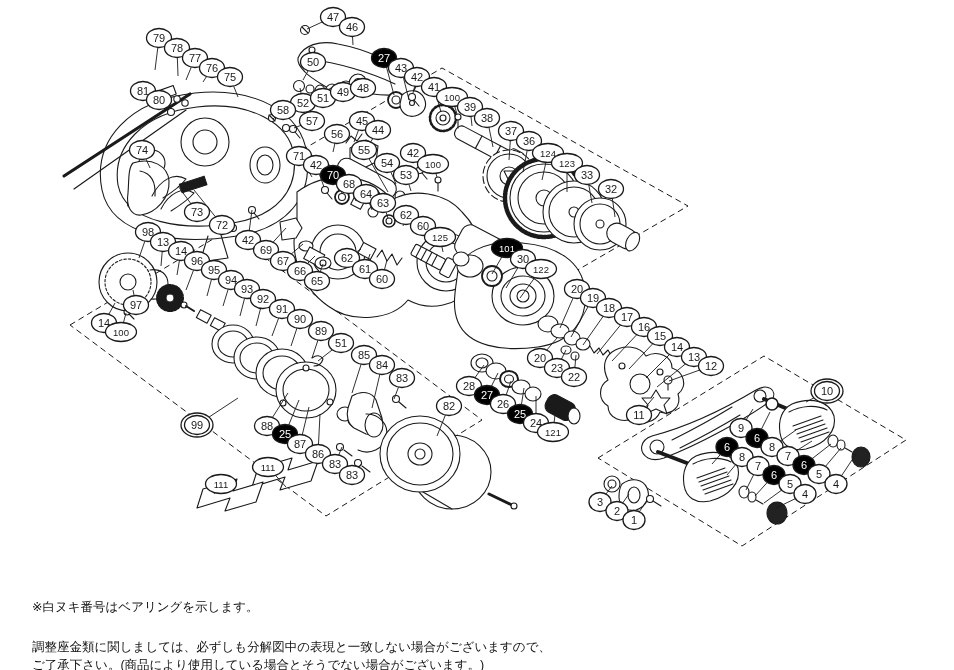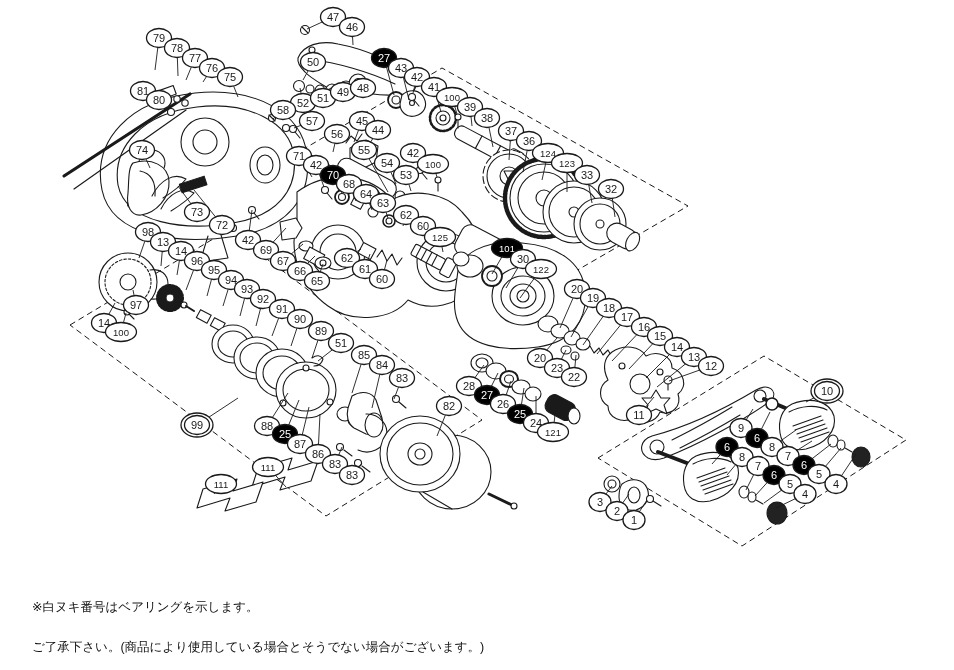--- a/index.html
+++ b/index.html
@@ -992,16 +992,17 @@
         </g>
         <g>
           <ellipse cx="634" cy="520" rx="11" ry="9.5" fill="#fff" stroke="#1a1a1a" stroke-width="1.3"></ellipse>
           <text x="634" y="523.6" text-anchor="middle" class="bn" font-size="11" fill="#1a1a1a">1</text>
         </g>
       </g>
 </svg>
 
 <div id="notes">
   <div class="n1">※白ヌキ番号はベアリングを示します。</div>
+  <div class="n2">調整座金類に関しましては、必ずしも分解図中の表現と一致しない場合がございますので、</div>
   <div class="n3">ご了承下さい。(商品により使用している場合とそうでない場合がございます。)</div>
 </div>
 
 </div>
 
 </body></html>

